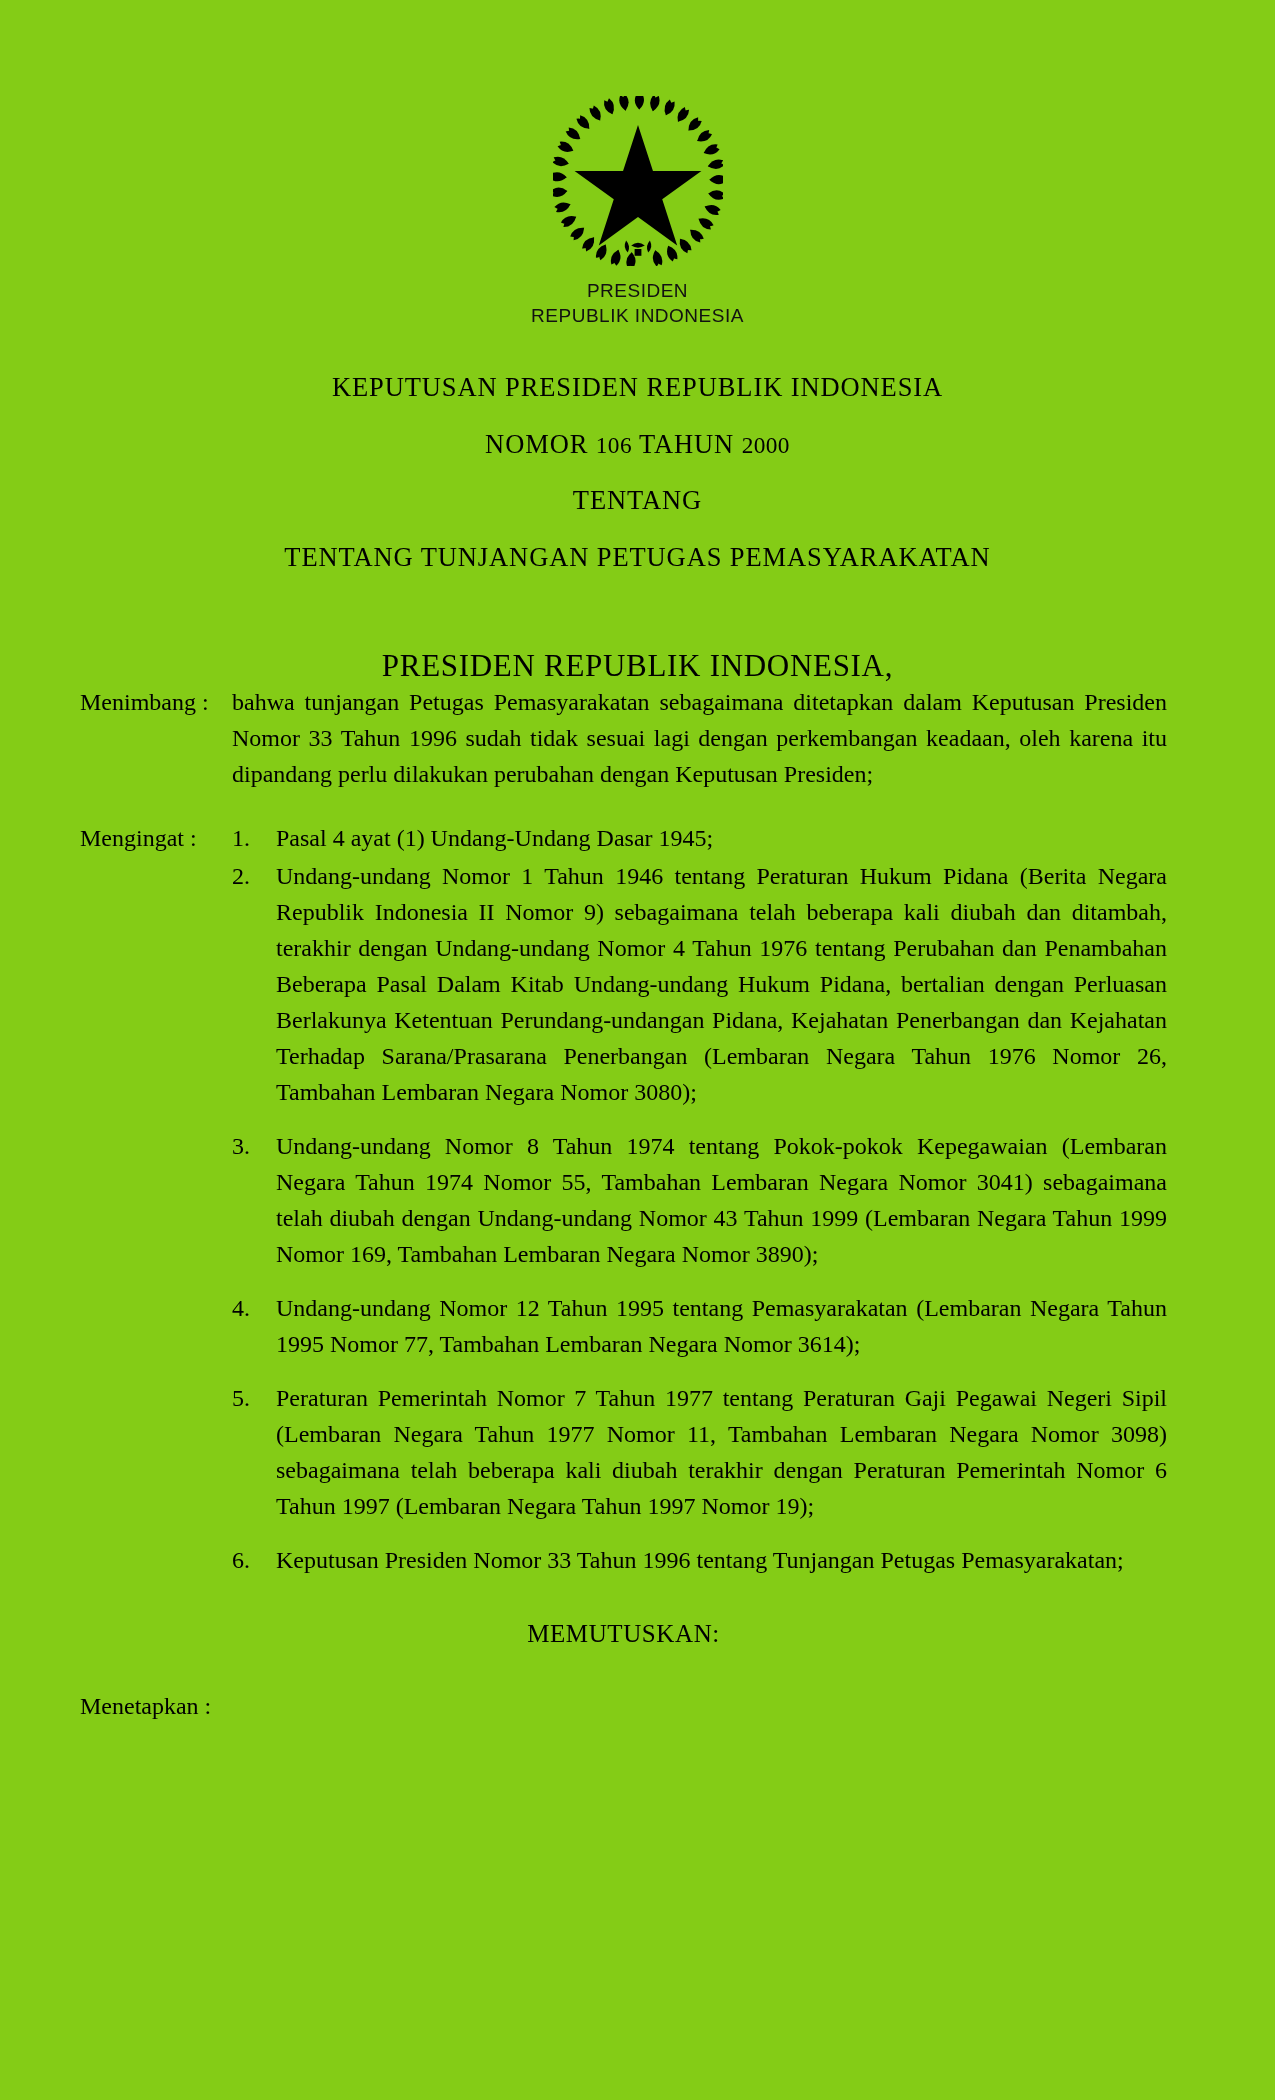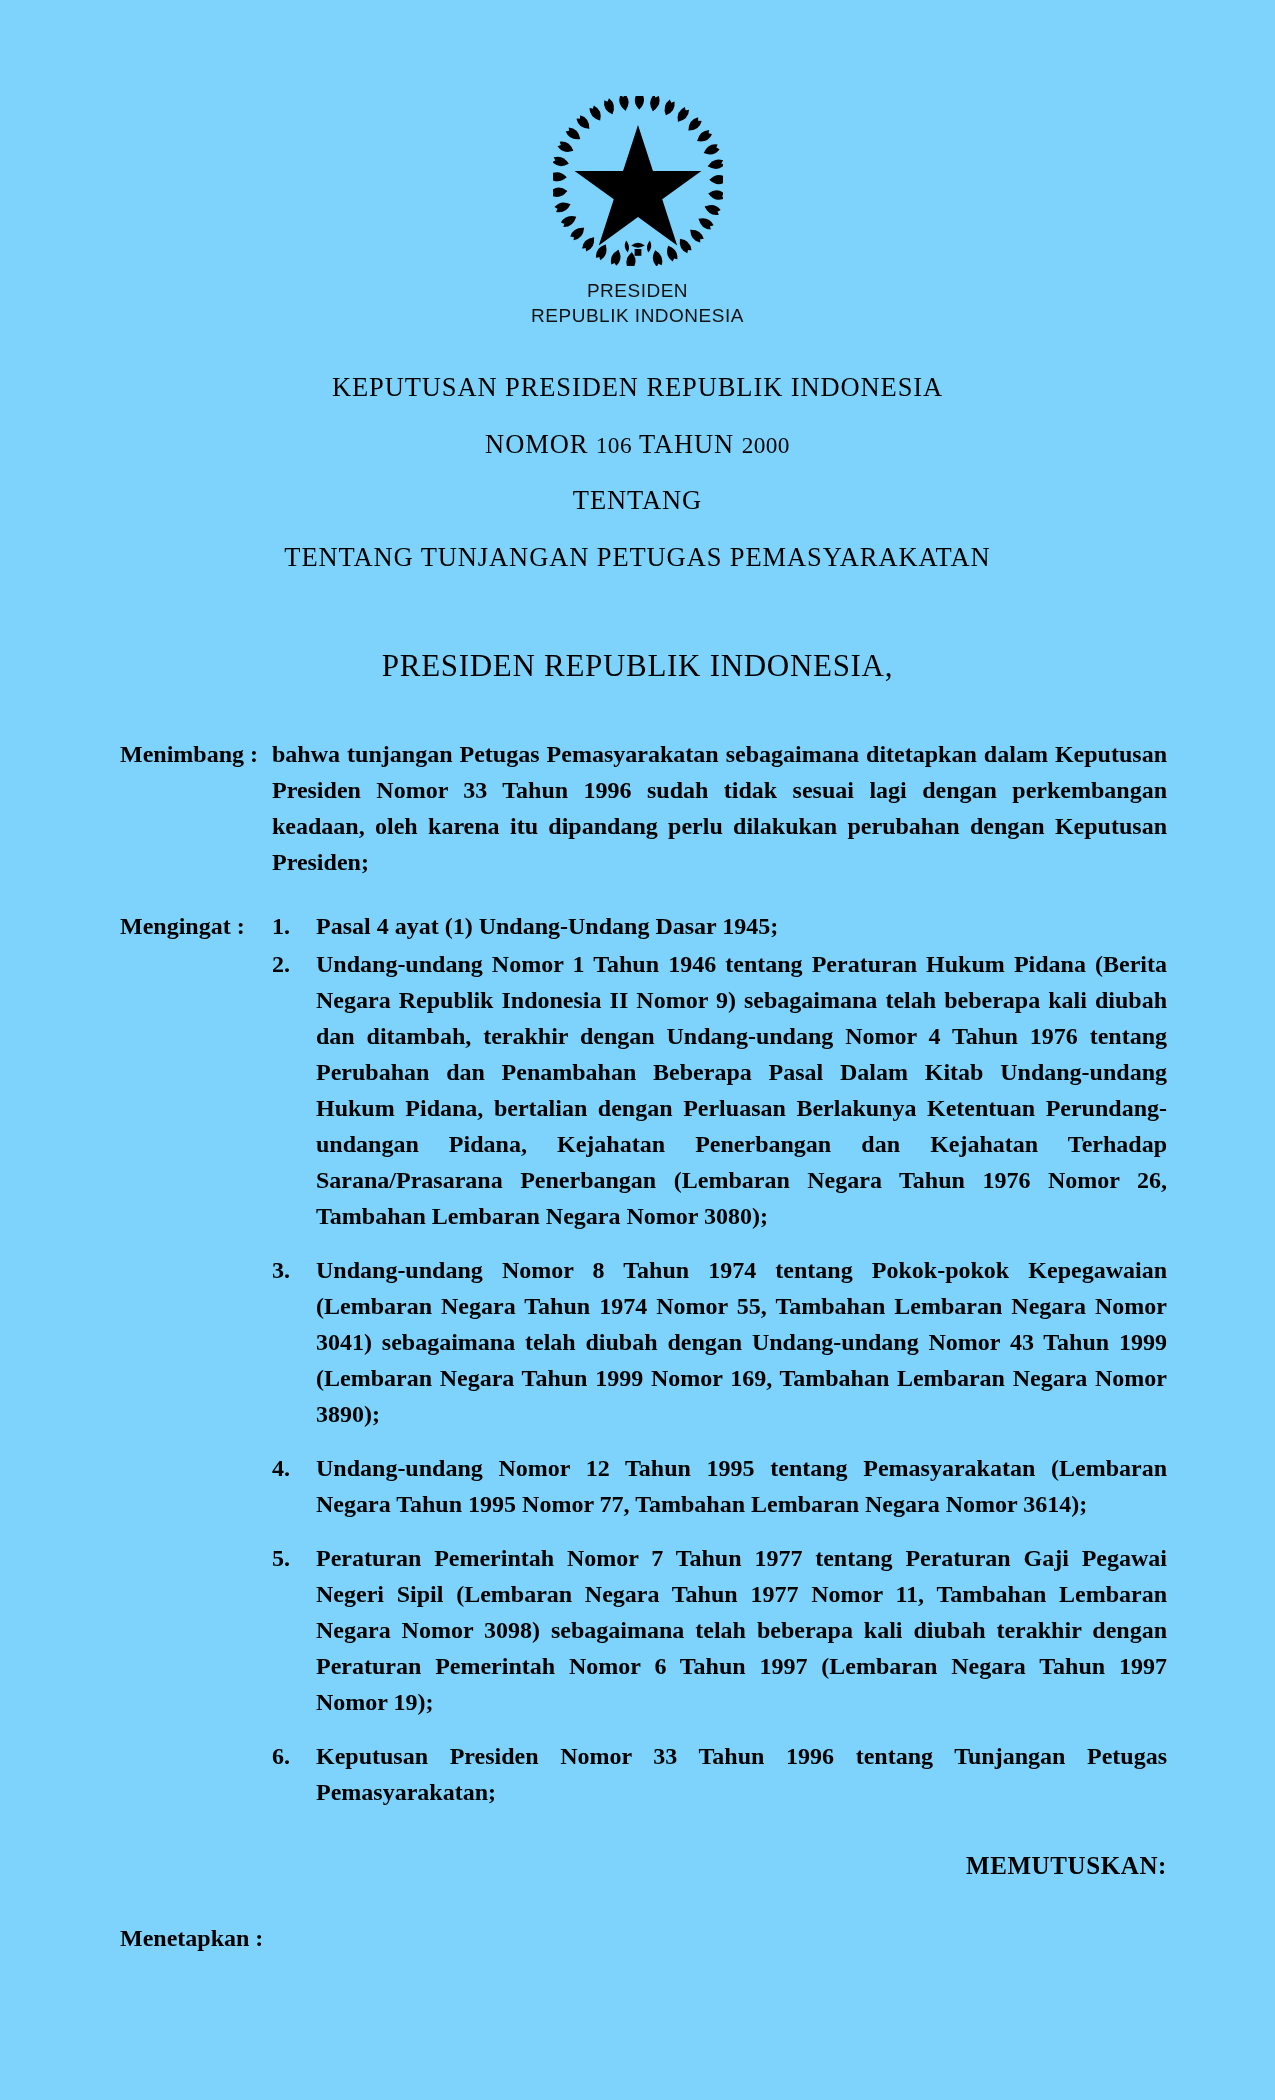--- a/index.html
+++ b/index.html
@@ -10,21 +10,21 @@
   }
   body {
     font-family: "Liberation Serif", "DejaVu Serif", serif;
     color: #000000;
   }
   .page {
     position: relative;
     width: 1275px;
     height: 2100px;
     margin: 0 auto;
-    background: #7dd3fc;
+    background: #84cc16;
     box-sizing: border-box;
     overflow: hidden;
   }
 
   
   .emblem-block {
     text-align: center;
     padding-top: 96px;
   }
   .emblem {
@@ -68,24 +68,22 @@
 
   .org-line {
     text-align: center;
     font-size: 31px;
     letter-spacing: 0.7px;
     margin-top: 78px;
   }
 
   
   .body-area {
-    margin-top: 52px;
-    padding-left: 120px;
+    padding-left: 80px;
     padding-right: 108px;
-    font-weight: bold;
   }
 
   .clause {
     display: flex;
     align-items: flex-start;
     margin-bottom: 28px;
   }
   .clause-label {
     flex: 0 0 auto;
     width: 152px;
@@ -122,21 +120,21 @@
   }
   .num-text {
     flex: 1 1 auto;
     font-size: 24px;
     line-height: 1.5;
     text-align: justify;
     text-justify: inter-word;
   }
 
   .center-heading {
-    text-align: right;
+    text-align: center;
     font-size: 25px;
     letter-spacing: 0.6px;
     margin-top: 42px;
     margin-bottom: 40px;
   }
 </style>
 </head>
 <body>
 
 <div class="page">

